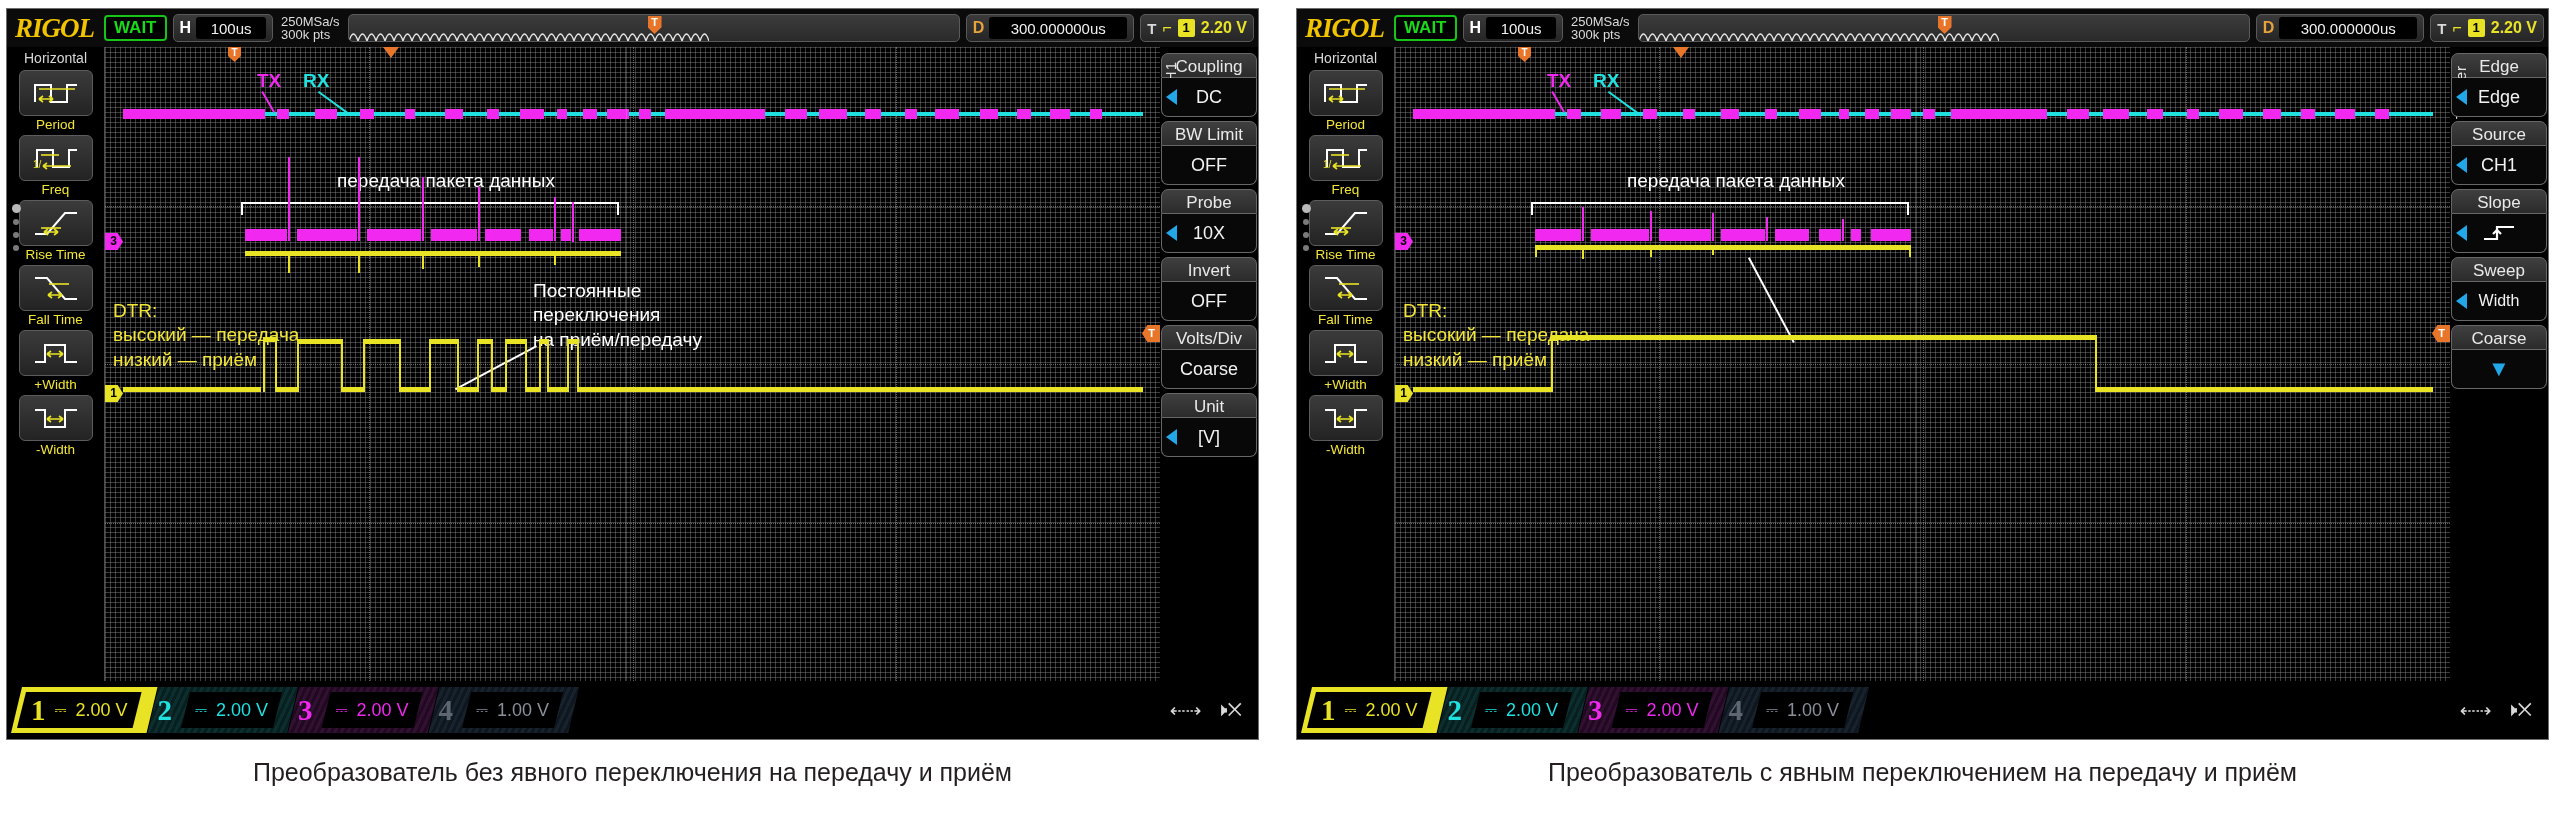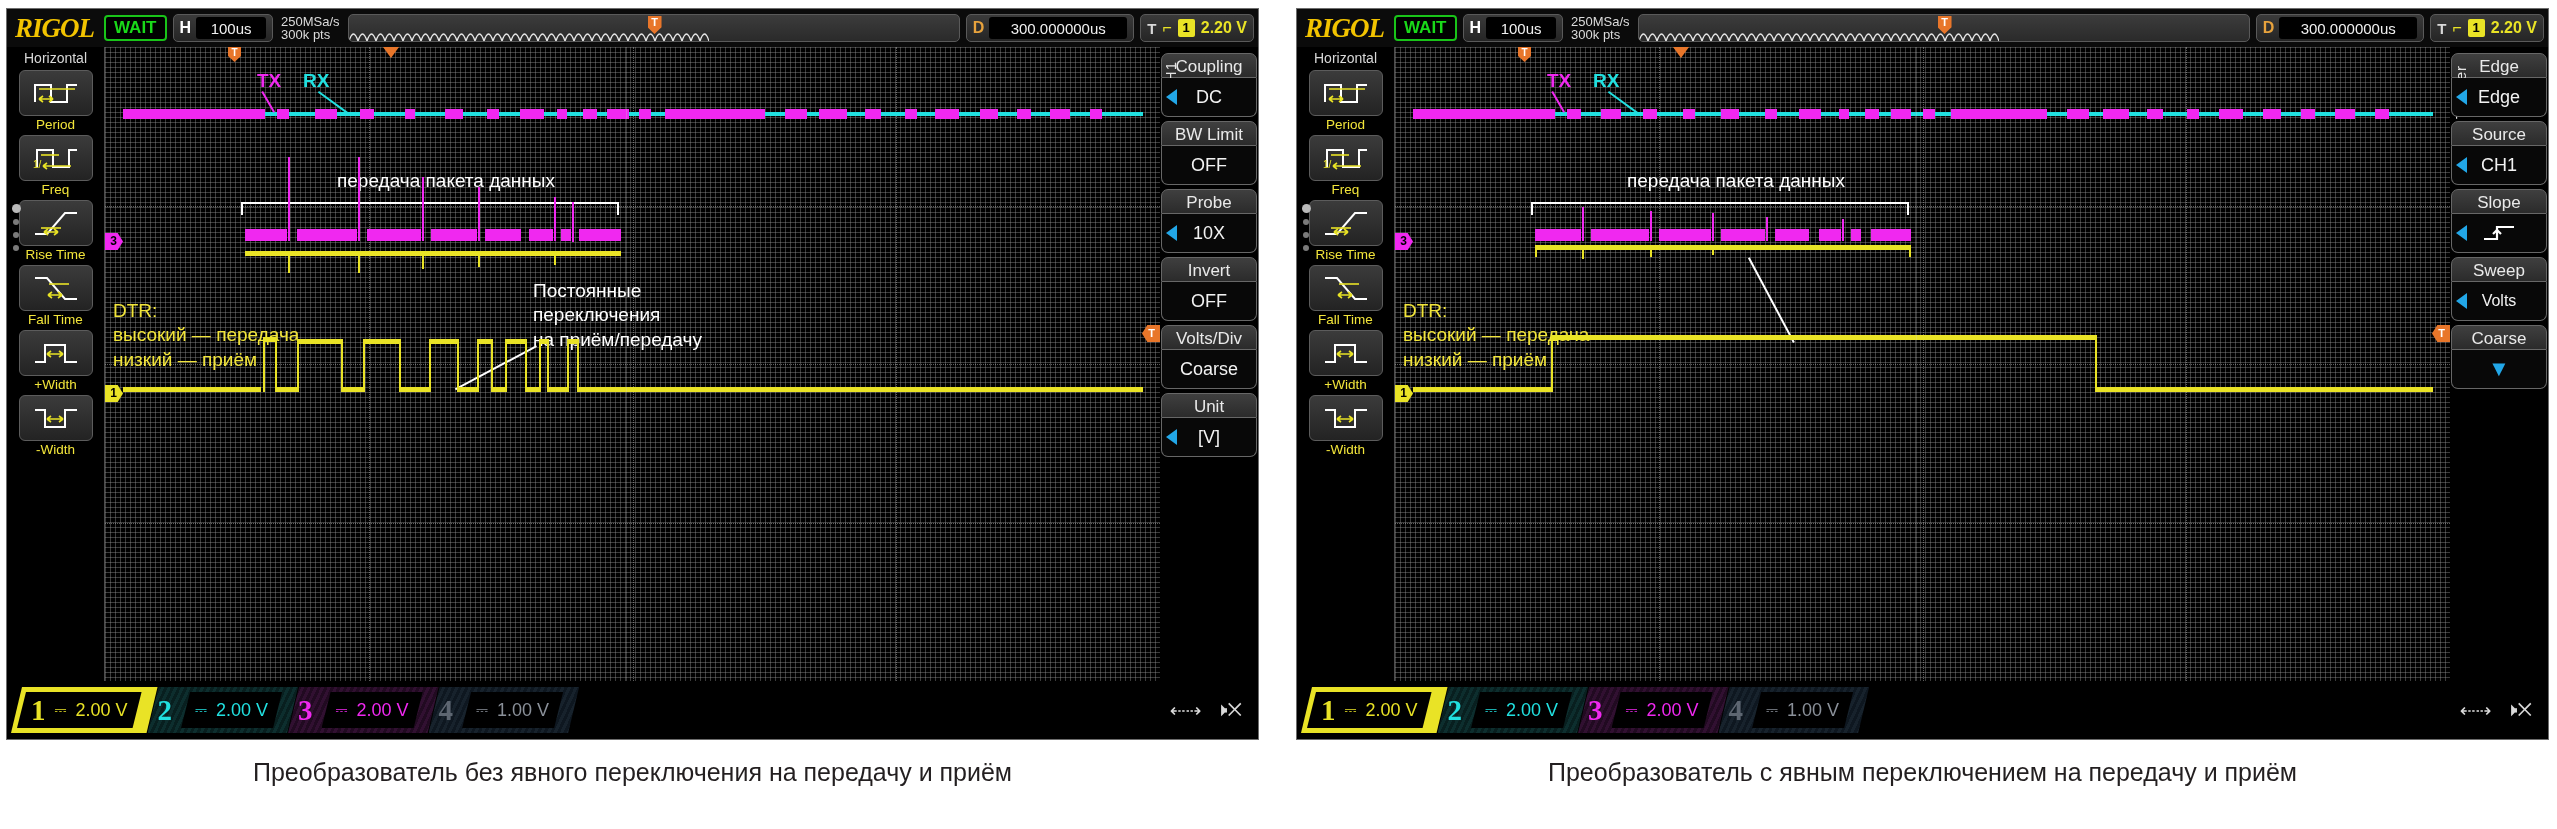--- a/index.html
+++ b/index.html
@@ -735,21 +735,21 @@
           <svg width="36" height="22" viewBox="0 0 36 22">
             <path d="M3,17 L16,17 L16,5 L33,5" fill="none" stroke="#fff" stroke-width="2.2"></path>
             <path d="M16,8 l-4,4 M16,8 l4,4" fill="none" stroke="#fff" stroke-width="2.2"></path>
           </svg>
         </div>
       </div>
       <div class="rgroup">
         <div class="rhead">Sweep</div>
         <div class="rval">
           <span class="arrow"></span>
-          <span style="font-size:16px">Volts</span>
+          <span style="font-size:16px">Width</span>
         </div>
       </div>
       <div class="rgroup">
         <div class="rhead">Coarse</div>
         <div class="rval">
           <span style="color:#22a7e8;font-size:22px;line-height:1">▼</span>
         </div>
       </div>
     </div>
 

